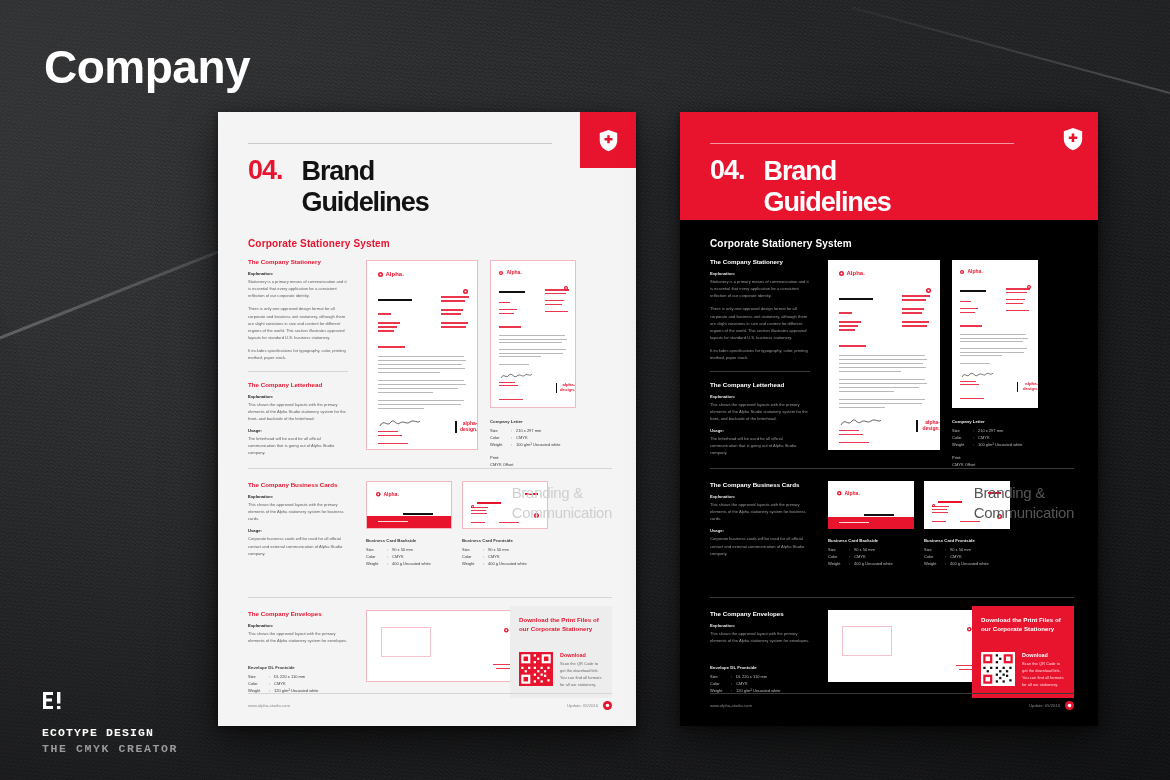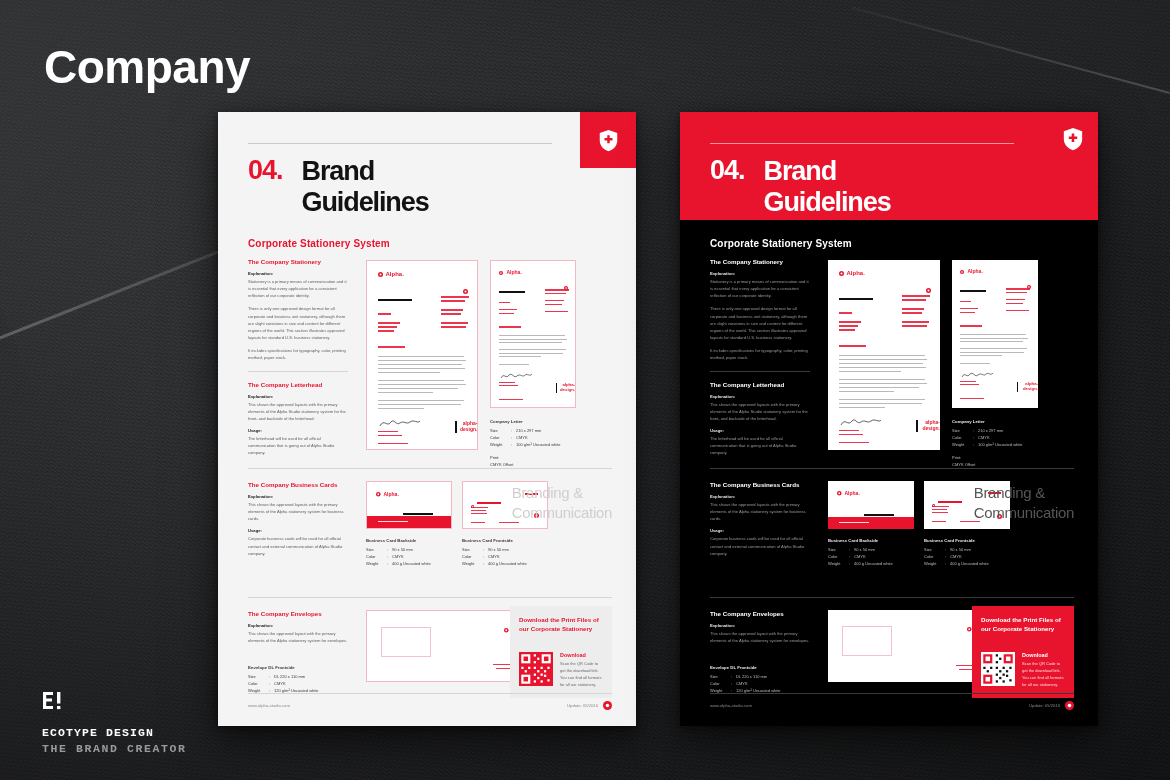--- a/index.html
+++ b/index.html
@@ -198,21 +198,21 @@
 
 <div class="brandblock">
   <div class="logomark">
     <svg viewBox="0 0 26 26" width="26" height="26">
       <path d="M1 2 h10 v3 H4.2 v3.6 H10 v3 H4.2 v4.4 H11 v3 H1 Z" fill="#ffffff"></path>
       <rect x="15" y="2" width="3.4" height="11.5" fill="#ffffff"></rect>
       <rect x="15" y="16" width="3.4" height="3.1" fill="#ffffff"></rect>
     </svg>
   </div>
   <div class="brand-name">ECOTYPE DESIGN</div>
-  <div class="brand-sub">THE BRAND CREATOR</div>
+  <div class="brand-sub">THE CMYK CREATOR</div>
 </div>
 
 <div class="poster light">
 
   <div class="p-head">
     <div class="p-rule"></div>
     <div class="p-title">
       <div class="p-num">04.</div>
       <div class="p-main">
         <div>Brand</div>

